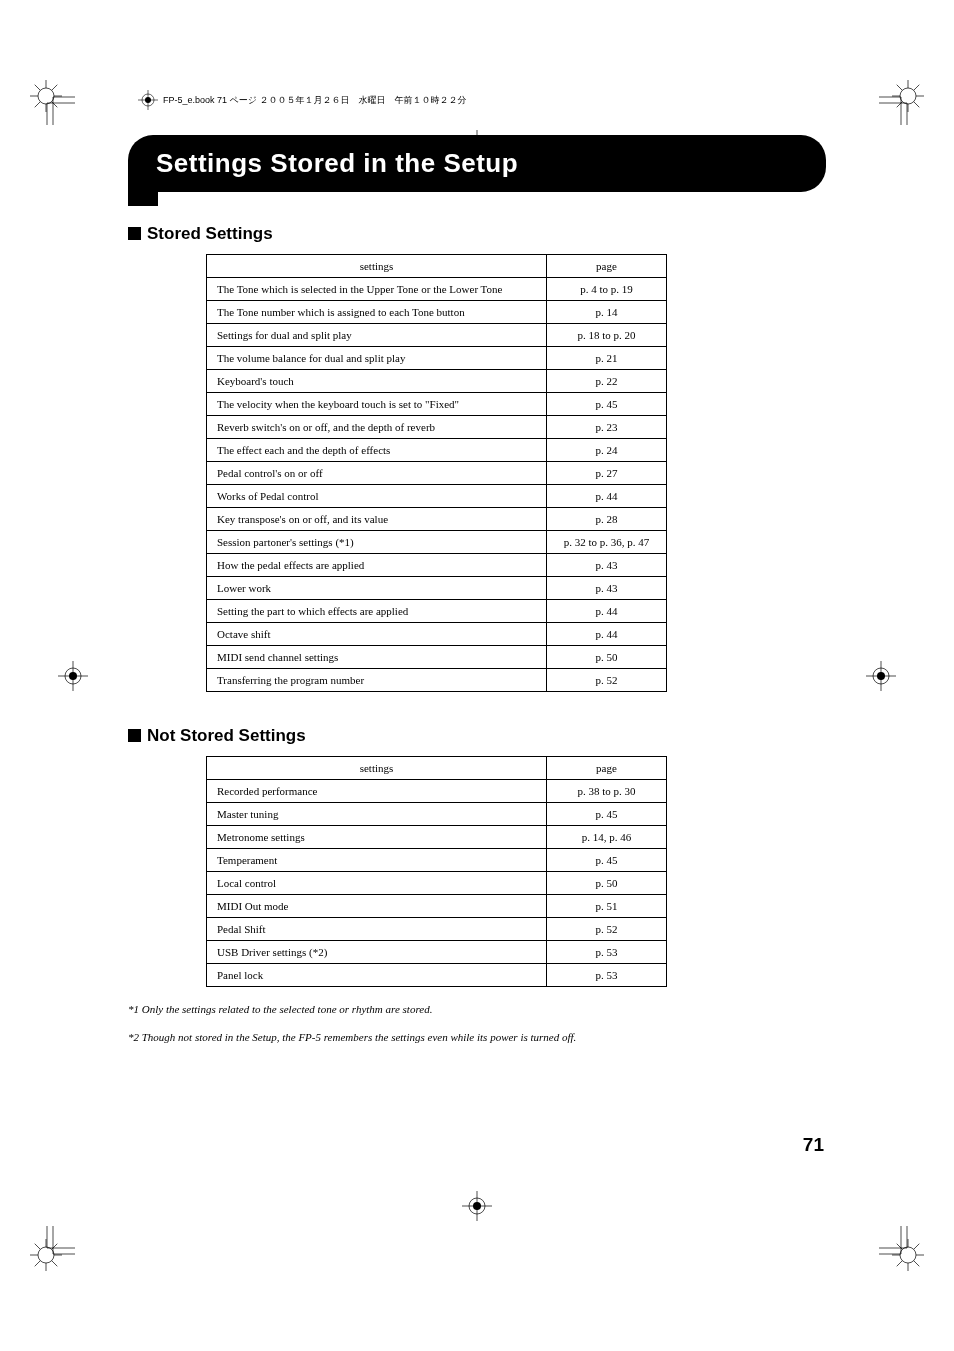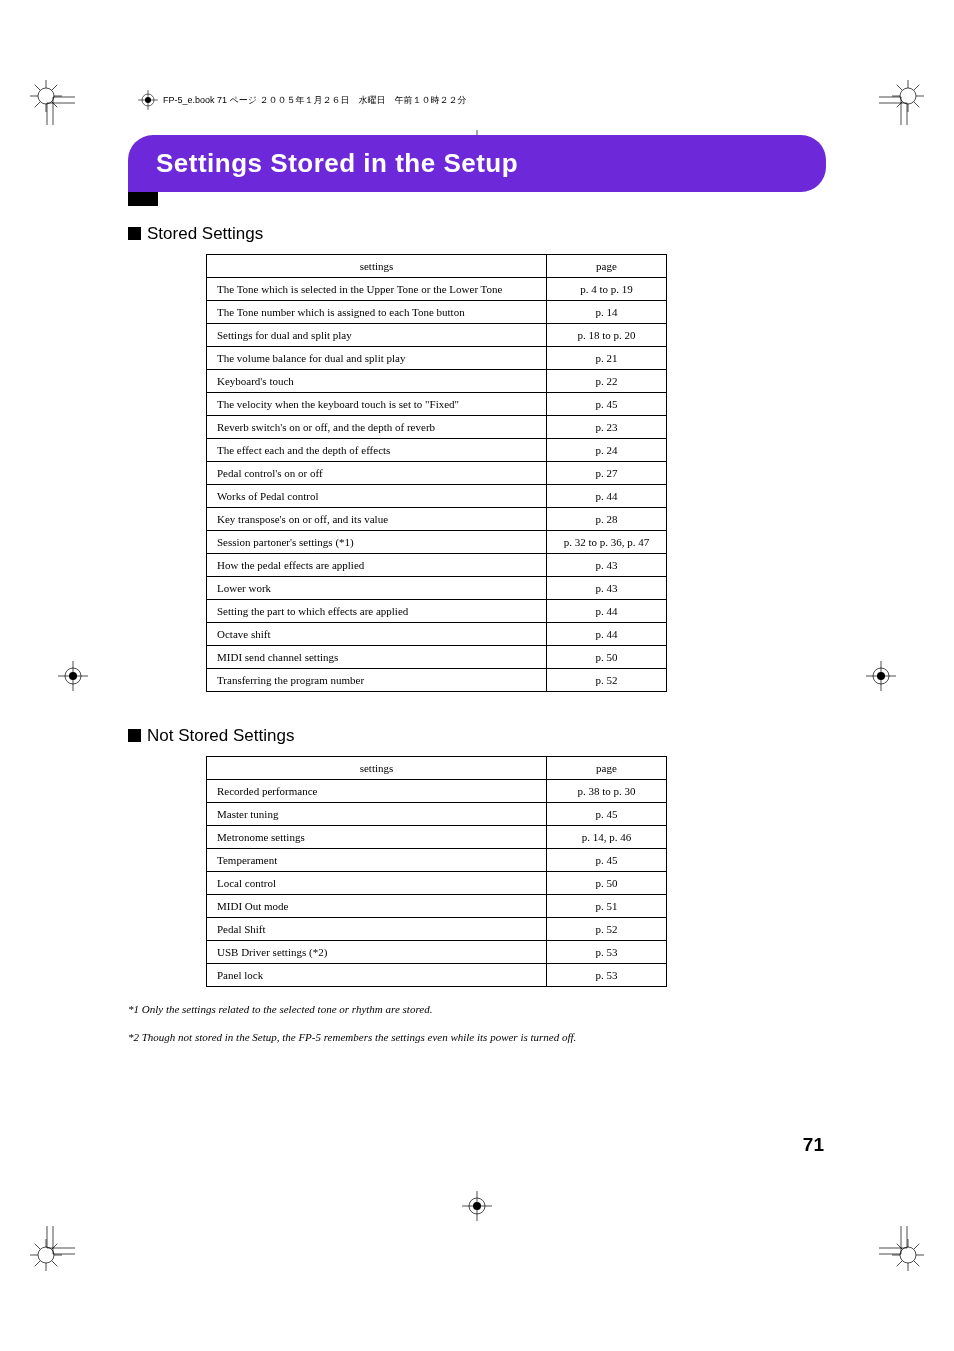--- a/index.html
+++ b/index.html
@@ -61,21 +61,21 @@
       height: 20px;
       display: inline-block;
     }
     .page-content {
       position: absolute;
       top: 135px;
       left: 128px;
       right: 128px;
     }
     .title-bar {
-      background: #6d28d9;
+      background: #000000;
       color: #fff;
       border-radius: 25px 25px 25px 0;
       padding: 13px 28px;
       margin-bottom: 32px;
       position: relative;
     }
     .title-bar::before {
       content: '';
       position: absolute;
       left: 0;
@@ -85,21 +85,21 @@
       background: #000;
     }
     .title-bar h1 {
       font-family: Arial, Helvetica, sans-serif;
       font-weight: bold;
       font-size: 26px;
       letter-spacing: 0.5px;
     }
     .section-heading {
       font-family: Arial, Helvetica, sans-serif;
-      font-weight: normal;
+      font-weight: bold;
       font-size: 17px;
       margin-bottom: 10px;
       margin-top: 8px;
     }
     .section-heading .square {
       display: inline-block;
       width: 13px;
       height: 13px;
       background: #000;
       margin-right: 6px;

